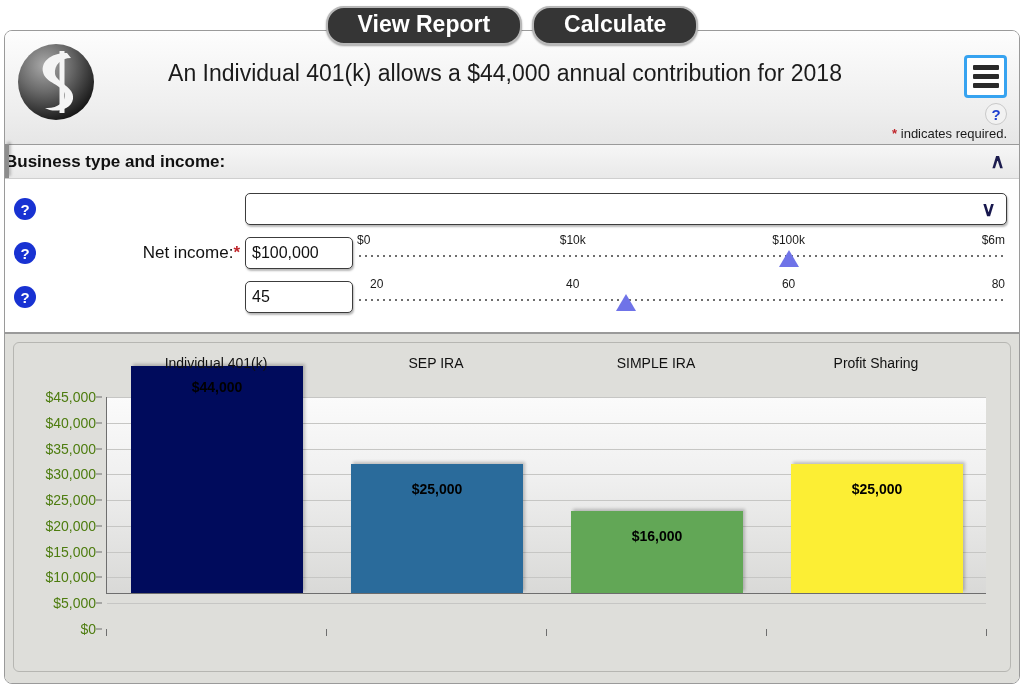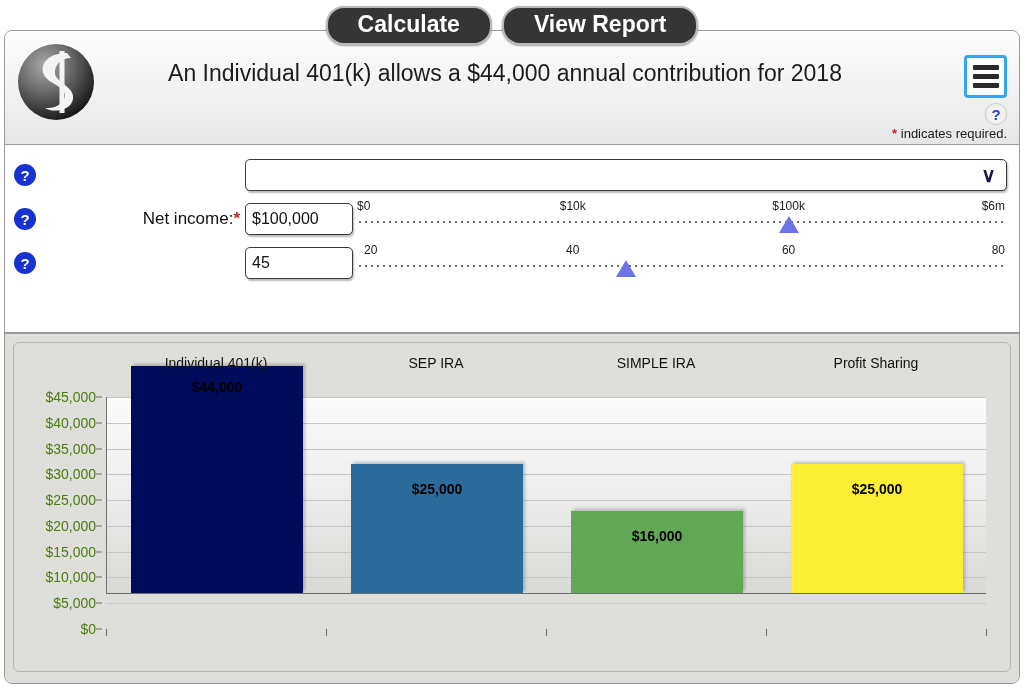--- a/index.html
+++ b/index.html
@@ -305,22 +305,22 @@
     position: absolute; top: 0;
     width: 1px; height: 7px; background: #6e6e6e;
   }
 </style>
 </head>
 <body>
 
 <div id="app">
 
   <div class="topbar">
+    <button class="tbtn">View Report</button>
     <button class="tbtn">Calculate</button>
-    <button class="tbtn">View Report</button>
   </div>
 
   <div class="frame">
 
     <div class="header">
       <div class="logo">
         <svg viewBox="0 0 86 86" width="86" height="86">
           <defs>
             <radialGradient id="sph" cx="35%" cy="28%" r="78%">
               <stop offset="0%" stop-color="#a9a9a9"></stop>
@@ -342,20 +342,25 @@
         <i></i>
       </div>
       <div class="help-top">?</div>
 
       <div class="required-note">
         <span class="star">*</span><span> indicates required.</span>
       </div>
     </div>
 
     <div class="section">
+      <div class="section-head">
+        <div class="bar"></div>
+        <span class="section-title">Business type and income:</span>
+        <span class="chev">∧</span>
+      </div>
 
       <div class="rows">
 
         <div class="row">
           <div class="hbadge">?</div>
           <div class="select-box">
             <span class="caret">∨</span>
           </div>
         </div>
 
@@ -375,21 +380,21 @@
             <div class="track"></div>
             <div class="thumb" style="left: 431.568px;"></div>
           </div>
         </div>
 
         <div class="row">
           <div class="hbadge">?</div>
           <input class="txt-input" value="45" style="">
           <div class="slider" id="slider-age">
             <div class="ticks">
-                <span style="left: 7px; text-align: center;">20</span>
+                <span style="left: 13px; text-align: center;">20</span>
                 <span style="left: 215.784px; transform: translateX(-50%);">40</span>
                 <span style="left: 431.568px; transform: translateX(-50%);">60</span>
                 <span style="right: 0px;">80</span>
               </div>
             <div class="track"></div>
             <div class="thumb" style="left: 268.92px;"></div>
           </div>
         </div>
 
       </div>

